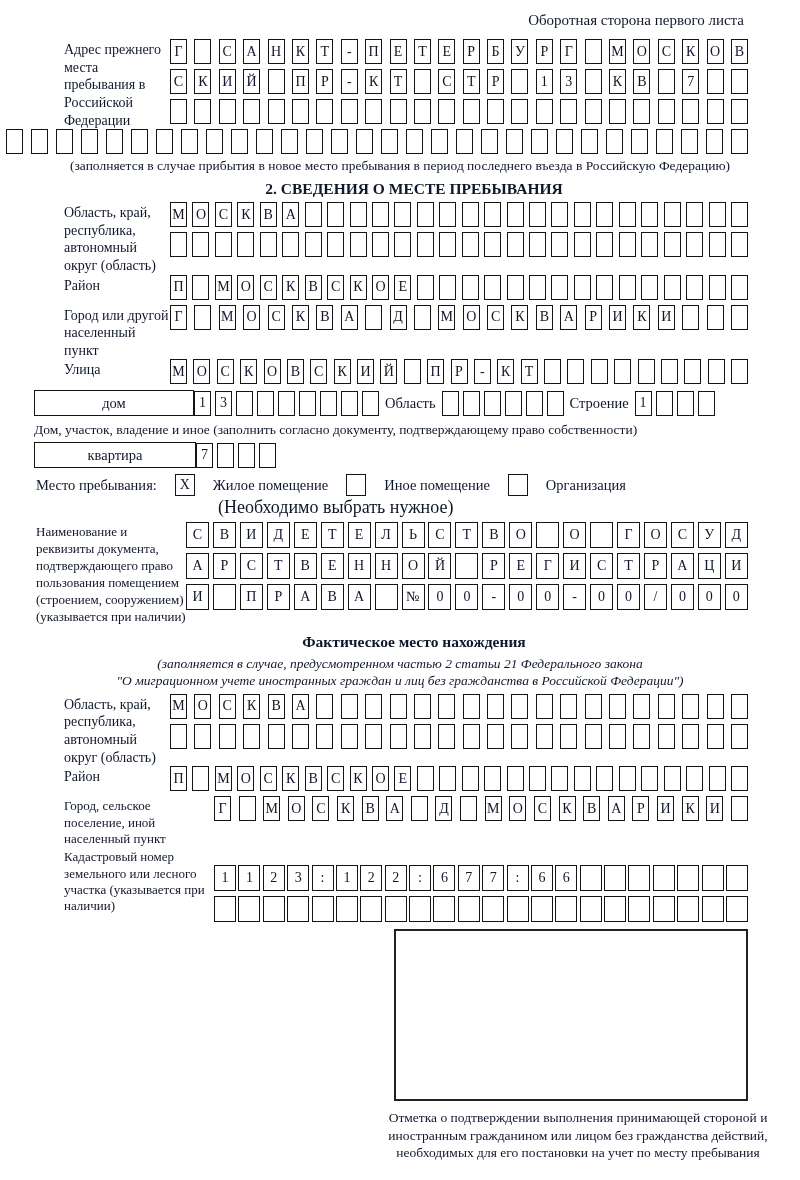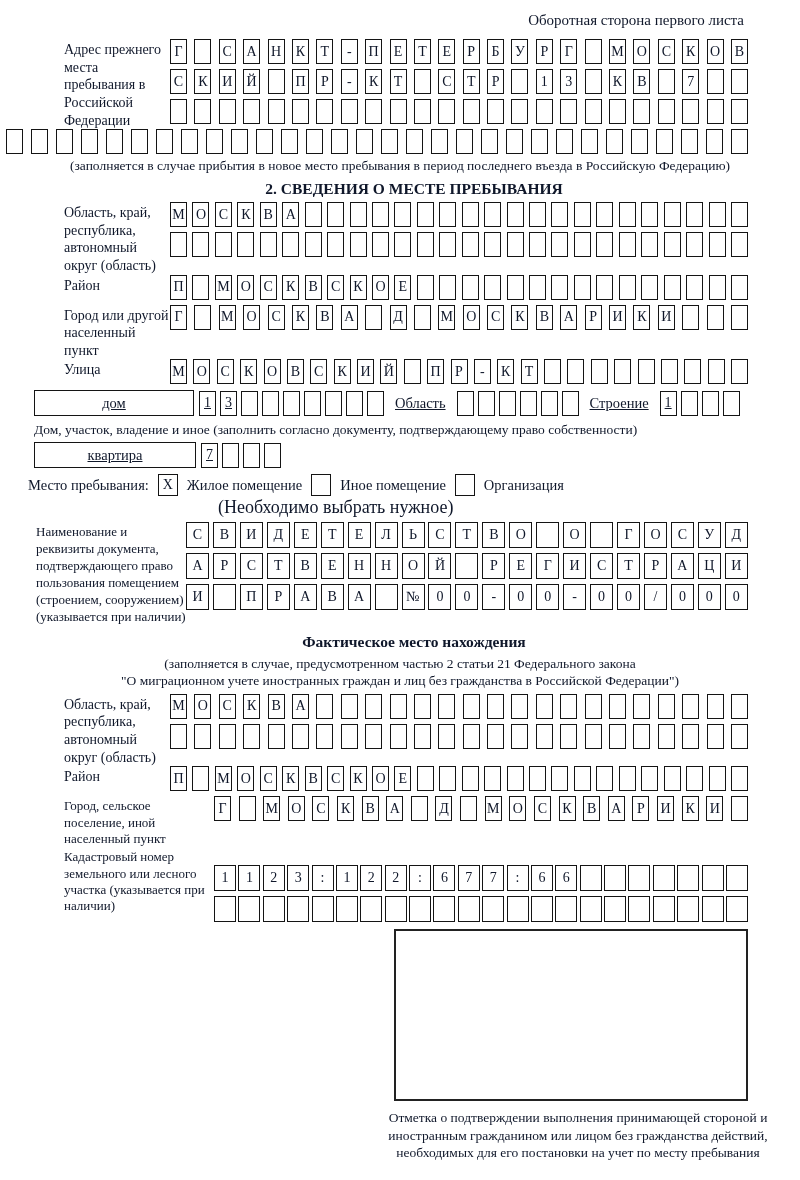--- a/index.html
+++ b/index.html
@@ -23,36 +23,36 @@
   .cad-cells .cell{width:22px;height:26px;}
 
   .overflow-row{margin:0 52px 4px 6px;}
   .caption{font-size:13.5px;line-height:1.25;}
   .caption.center{text-align:center;margin:2px 10px 0 10px;}
   .caption.indent{margin:2px 30px 3px 34px;}
 
   .sec-title{text-align:center;font-weight:bold;font-size:15.5px;margin:5px 0 4px 0;padding-left:28px;}
 
   
-  .inline-row{display:flex;align-items:center;margin:1px 40px 6px 34px;gap:5px;text-decoration:underline;}
+  .inline-row{display:flex;align-items:center;margin:1px 40px 6px 34px;}
   .wbox{box-sizing:border-box;border:1.6px solid #141414;height:26px;
         display:flex;align-items:center;justify-content:center;font-size:14.5px;flex:none;}
   .wbox.dom{width:160px;}
   .wbox.kv{width:162px;}
   .inline-lbl{font-size:14.5px;padding:0 6px;flex:none;}
 
   
-  .stay-row{display:flex;align-items:center;gap:9px;margin:3px 20px 1px 28px;font-size:14.5px;}
+  .stay-row{display:flex;align-items:center;gap:18px;margin:3px 20px 1px 36px;font-size:14.5px;}
   .stay-row .cb{width:20px;height:22px;}
   .stay-note{font-size:18px;margin:0 0 2px 218px;}
 
   .doc-block{margin:4px 52px 0 36px;}
   .doc-block .lbl{width:150px;font-size:13px;line-height:1.3;}
 
-  .fact-note{text-align:center;font-size:13.5px;line-height:1.3;margin:0 20px;}
+  .fact-note{text-align:center;font-size:13.5px;line-height:1.3;margin:0 20px;font-style:italic;}
 
   .cad-rows{padding-top:18px;}
 
   .stamp-box{box-sizing:border-box;border:2px solid #222;width:354px;height:172px;
              margin:2px 0 0 394px;background:#fff;}
   .stamp-note{width:412px;margin:8px 0 0 372px;text-align:center;font-size:13.5px;line-height:1.28;}
 </style>
 </head>
 <body>
 

